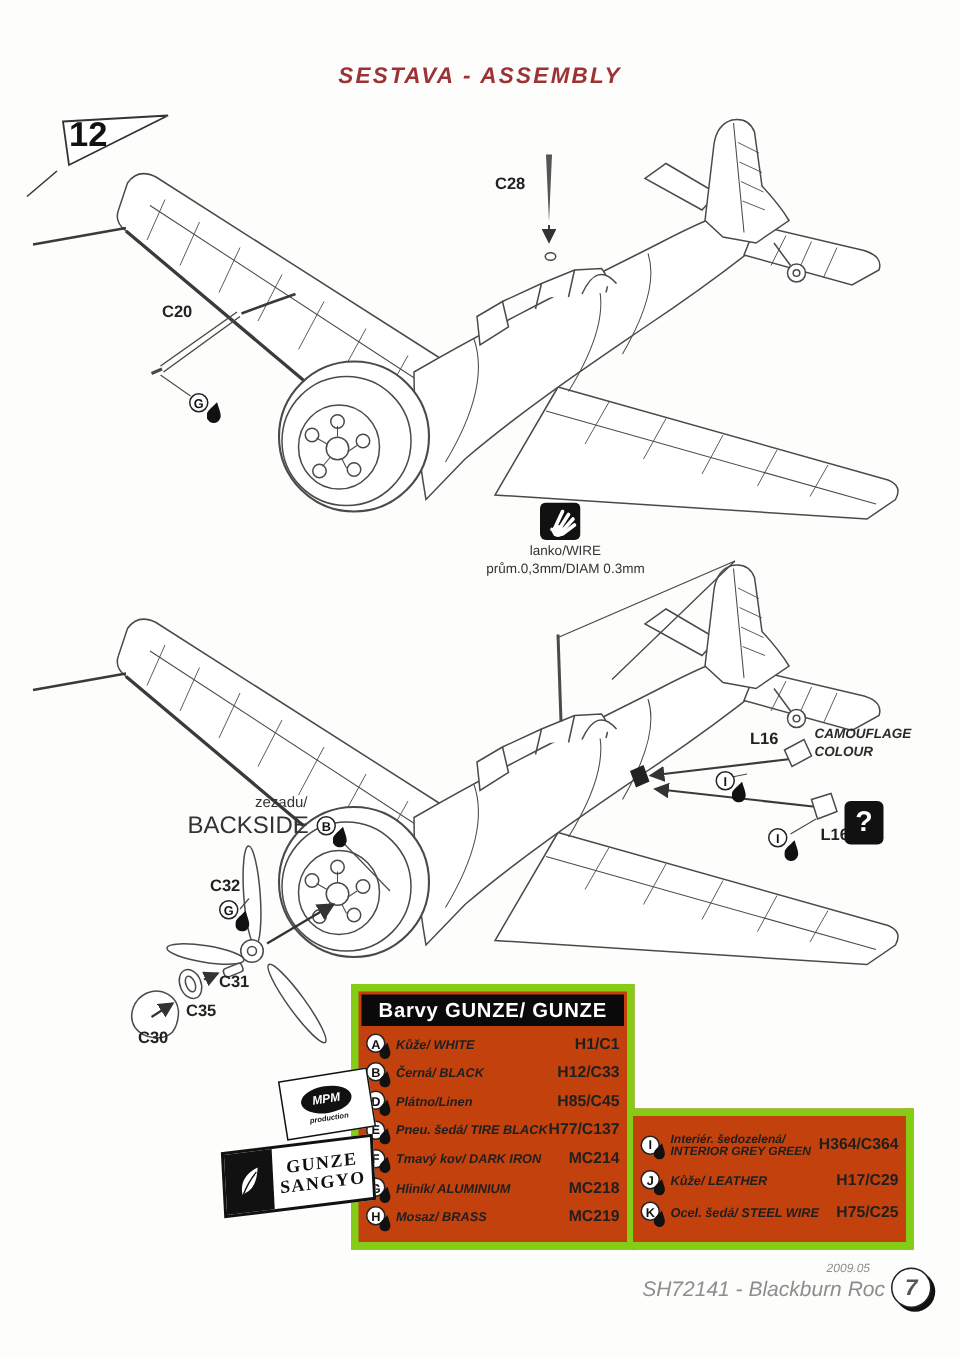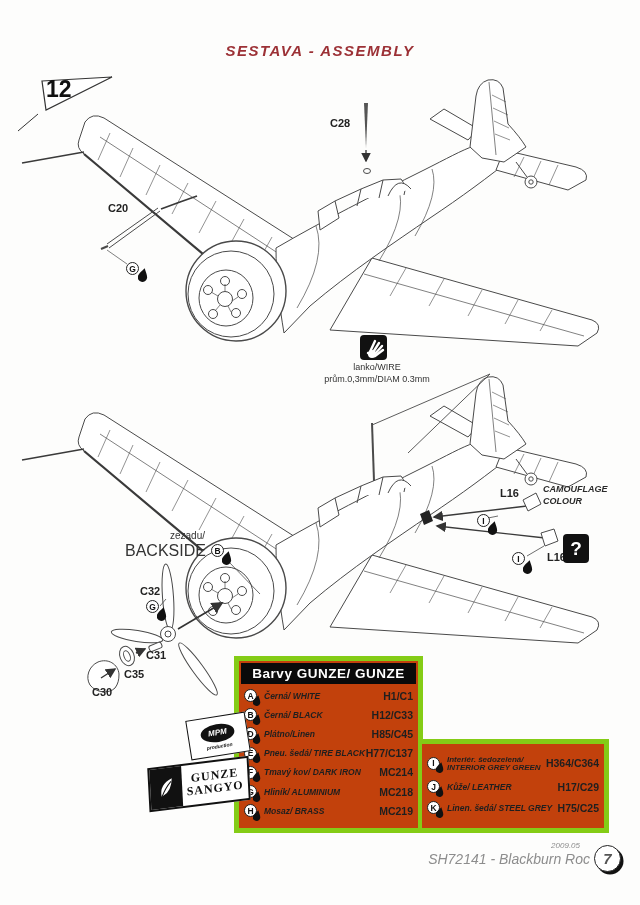--- a/index.html
+++ b/index.html
@@ -246,21 +246,21 @@
 <div id="table-left" class="abs cbox">
   <div id="table-header">Barvy GUNZE/ GUNZE</div>
 
   <div class="trow">
     <span class="circle-letter">A</span>
     <span class="dropwrap">
         <svg class="drop" width="8" height="11" viewBox="0 0 10 14">
           <path d="M5,0 C7,3.5 9.7,6.6 9.7,9.3 A4.7,4.7 0 1 1 0.3,9.3 C0.3,6.6 3,3.5 5,0 Z" fill="#111" transform="rotate(14 5 7)"></path>
         </svg>
       </span>
-    <span class="cname">Černá/ WHITE</span>
+    <span class="cname">Kůže/ WHITE</span>
     <span class="ccode">H1/C1</span>
   </div>
   <div class="trow">
     <span class="circle-letter">B</span>
     <span class="dropwrap">
         <svg class="drop" width="8" height="11" viewBox="0 0 10 14">
           <path d="M5,0 C7,3.5 9.7,6.6 9.7,9.3 A4.7,4.7 0 1 1 0.3,9.3 C0.3,6.6 3,3.5 5,0 Z" fill="#111" transform="rotate(14 5 7)"></path>
         </svg>
       </span>
     <span class="cname">Černá/ BLACK</span>
@@ -342,21 +342,21 @@
     <span class="cname"><span>Kůže/ LEATHER</span></span>
     <span class="ccode">H17/C29</span>
   </div>
   <div class="trow">
     <span class="circle-letter">K</span>
     <span class="dropwrap">
         <svg class="drop" width="8" height="11" viewBox="0 0 10 14">
           <path d="M5,0 C7,3.5 9.7,6.6 9.7,9.3 A4.7,4.7 0 1 1 0.3,9.3 C0.3,6.6 3,3.5 5,0 Z" fill="#111" transform="rotate(14 5 7)"></path>
         </svg>
       </span>
-    <span class="cname"><span>Linen. šedá/ STEEL GREY</span></span>
+    <span class="cname"><span>Ocel. šedá/ STEEL WIRE</span></span>
     <span class="ccode">H75/C25</span>
   </div>
 </div>
 
 <div id="mpm-flag" class="abs">
   <span class="oval">MPM</span>
   <span class="sub">production</span>
 </div>
 <div id="gunze-flag" class="abs">
   <span class="sq">

